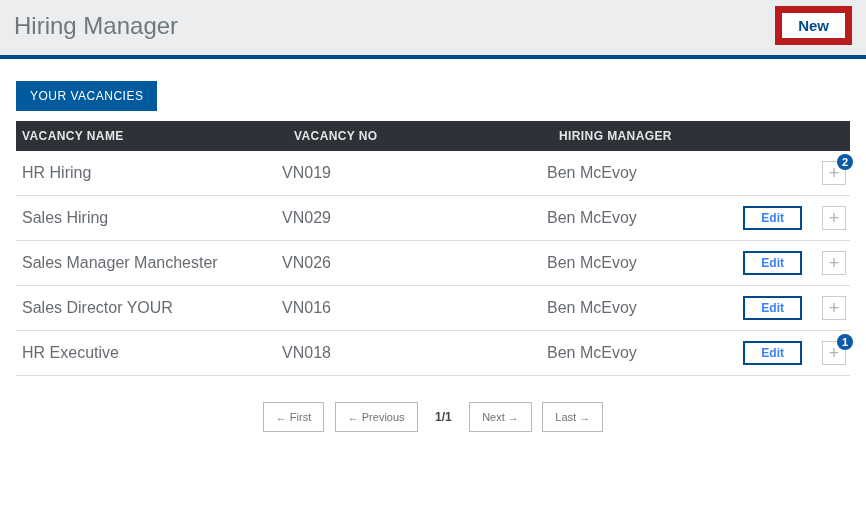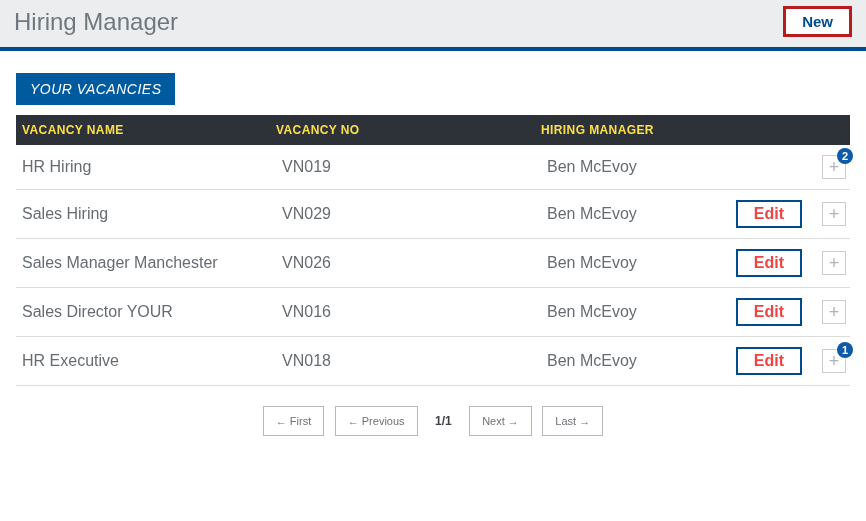--- a/index.html
+++ b/index.html
@@ -7,67 +7,66 @@
     .header-bar {
       background: #ebedef;
       padding: 6px 14px 10px 14px;
       display: flex;
       justify-content: space-between;
       align-items: center;
       border-bottom: 4px solid #004b8d;
     }
     .page-title { font-size: 24px; color: #6d7880; font-weight: 400; }
     .new-btn {
-      border: 3px solid #b91c1c;
+      border: 7px solid #b91c1c;
       background: #fff;
       color: #004b8d;
       font-weight: 700;
       font-size: 15px;
       padding: 4px 16px;
       cursor: pointer;
     }
     .content { padding: 22px 16px 16px 16px; }
     .section-tab {
       display: inline-block;
       background: #005a9e;
       color: #fff;
-      font-size: 14px;
+      font-size: 12px;
       font-weight: 400;
       padding: 8px 14px;
       letter-spacing: 0.5px;
-      font-style: italic;
     }
     .table { width: 100%; border-collapse: collapse; margin-top: 10px;}
     .thead-row { background: #2d3238; }
     .thead-row th {
-      color: #fde047;
+      color: #e5e5e5;
       font-size: 12px;
       font-weight: 600;
       text-align: left;
-      padding: 8px 0;
+      padding: 8px 18px;
       letter-spacing: 0.4px;
     }
     .thead-row th:first-child { padding-left: 6px; }
     .col-name { width: 260px; }
     .col-no { width: 265px; }
     .col-mgr { width: auto; }
     .tbody-row td {
       border-bottom: 1px solid #dcdcdc;
       padding: 10px 6px;
       font-size: 16px;
       color: #666c72;
       vertical-align: middle;
     }
     .actions-cell { text-align: right; padding-right: 4px !important; white-space: nowrap;}
     .edit-btn {
       border: 2px solid #004b8d;
       background: #fff;
-      color: #ef4444;
+      color: #3b82f6;
       font-weight: 700;
-      font-size: 16px;
+      font-size: 12px;
       padding: 3px 16px;
       cursor: pointer;
       margin-right: 20px;
       vertical-align: middle;
     }
     .plus-box {
       display: inline-block;
       width: 24px;
       height: 24px;
       border: 1px solid #ccc;
@@ -89,21 +88,21 @@
       border-radius: 50%;
       width: 16px;
       height: 16px;
       font-size: 11px;
       line-height: 16px;
       text-align: center;
       font-weight: 600;
     }
     .pagination {
       text-align: center;
-      margin-top: 20px;
+      margin-top: 26px;
     }
     .pag-btn {
       border: 1px solid #b5b9bd;
       background: #fff;
       color: #6d7176;
       font-size: 11px;
       padding: 8px 12px;
       margin: 0 3px;
       cursor: pointer;
     }

